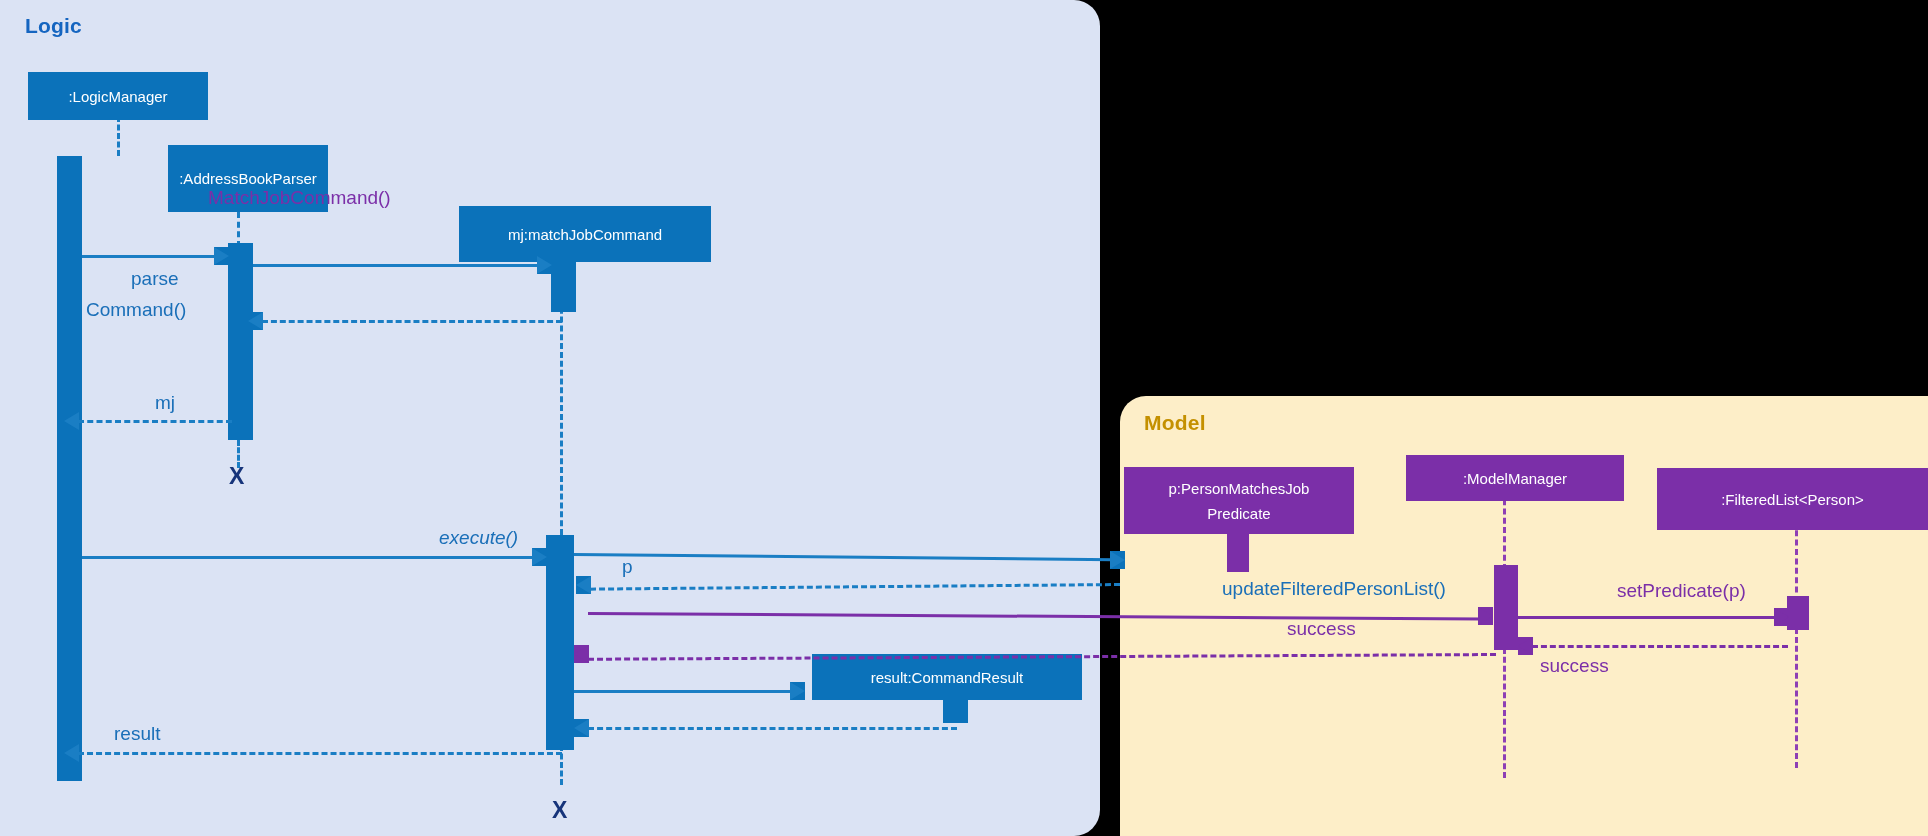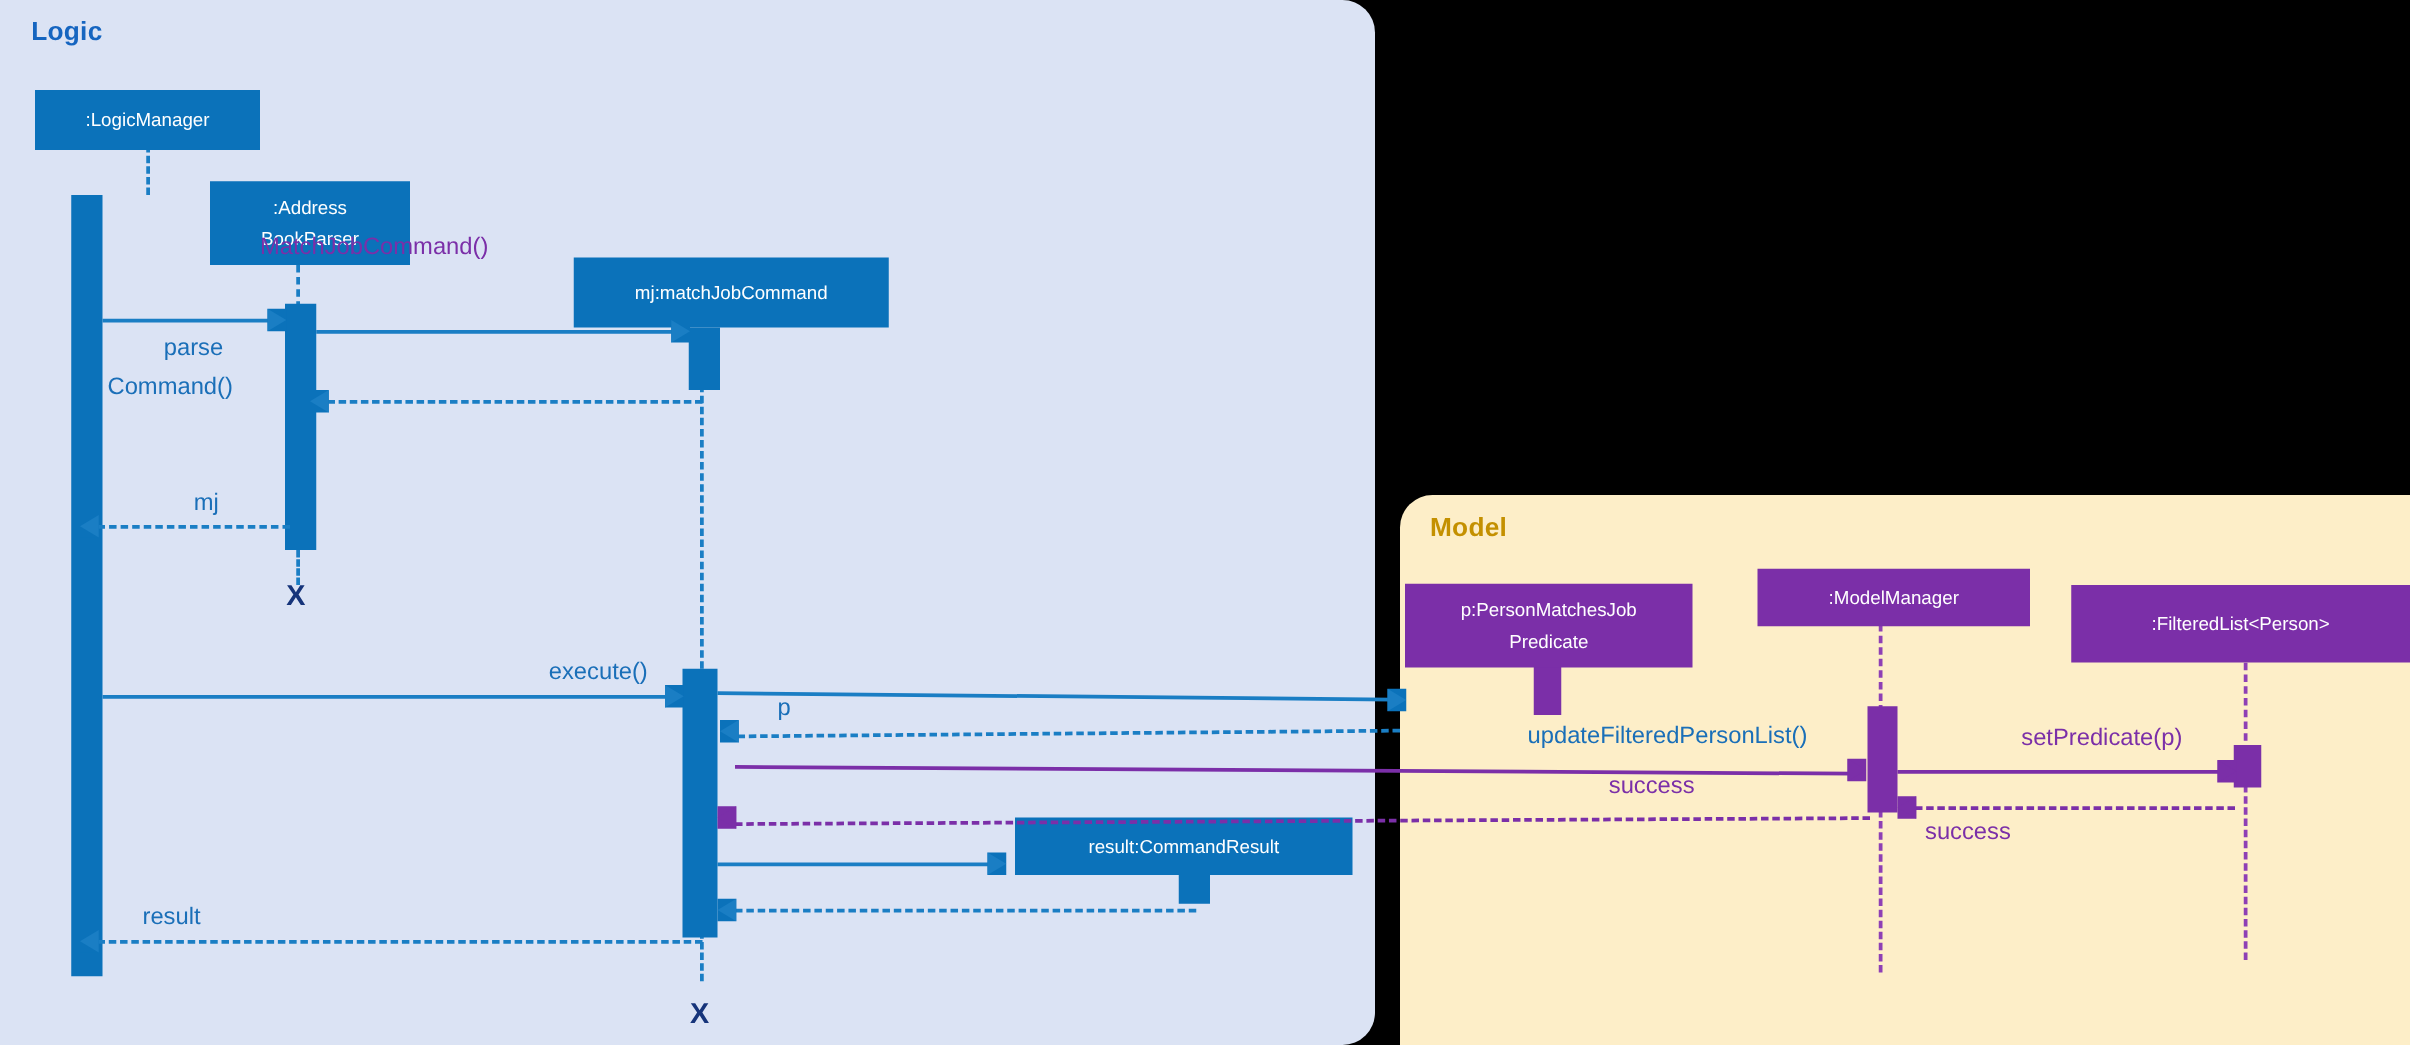--- a/index.html
+++ b/index.html
@@ -87,21 +87,21 @@
   <div class="act blue" style="left:546px;top:535px;width:28px;height:215px;"></div>
   <div class="act blue" style="left:943px;top:688px;width:25px;height:35px;"></div>
   <div class="act purple" style="left:1227px;top:530px;width:22px;height:42px;"></div>
   <div class="act purple" style="left:1494px;top:565px;width:24px;height:85px;"></div>
   <div class="act purple" style="left:1787px;top:596px;width:22px;height:34px;"></div>
 
   <div class="obox blue" style="left:28px;top:72px;width:180px;height:48px;">
     <span>:LogicManager</span>
   </div>
 
-  <div class="obox blue" style="left:168px;top:145px;width:160px;height:67px;flex-direction:column;">
+  <div class="obox blue" style="left:168px;top:145px;width:160px;height:67px;flex-direction:row;">
     <span>:Address</span>
     <span>BookParser</span>
   </div>
 
   <div class="obox blue" style="left:812px;top:654px;width:270px;height:46px;">
     <span>result:CommandResult</span>
   </div>
 
   <div class="obox blue" style="left:459px;top:206px;width:252px;height:56px;">
     <span>mj:matchJobCommand</span>
@@ -133,21 +133,21 @@
   <div class="ah l blue" style="left:248px;top:312px;"></div>
 
   <div class="msg dash-blue" style="left:78px;top:420px;width:154px;"></div>
   <div class="ah l blue" style="left:64px;top:412px;"></div>
   <div class="label lb-blue" style="left:155px;top:392px;">mj</div>
 
   <div class="xmark" style="left:229px;top:463px;">X</div>
 
   <div class="msg solid-blue" style="left:82px;top:556px;width:452px;"></div>
   <div class="ah r blue" style="left:532px;top:548px;"></div>
-  <div class="label lb-blue" style="left:439px;top:527px;">execute()</div>
+  <div class="label lb-blue" style="left:439px;top:527px;font-style:italic;">execute()</div>
 
   <div class="msg solid-blue" style="left:574px;top:553px;width:540px;transform:rotate(0.55deg);transform-origin:left center;"></div>
   <div class="ah r blue" style="left:1110px;top:551px;"></div>
 
   <div class="msg dash-blue" style="left:590px;top:583px;width:530px;transform:rotate(-0.5deg);transform-origin:right center;"></div>
   <div class="ah l blue" style="left:576px;top:576px;"></div>
   <div class="label lb-blue" style="left:622px;top:556px;">p</div>
 
   <div class="msg solid-purple" style="left:588px;top:612px;width:894px;transform:rotate(0.35deg);transform-origin:left center;"></div>
   <div class="ah r purple" style="left:1478px;top:607px;"></div>

